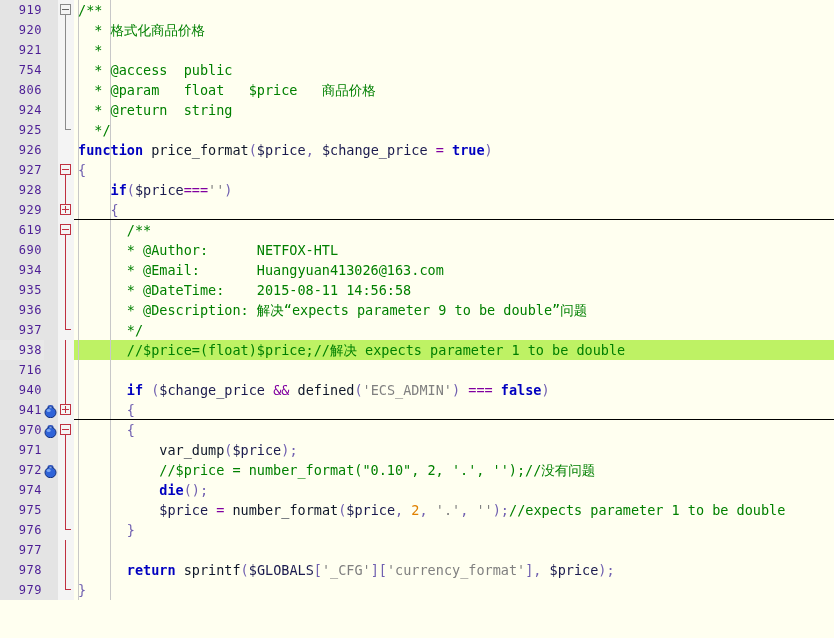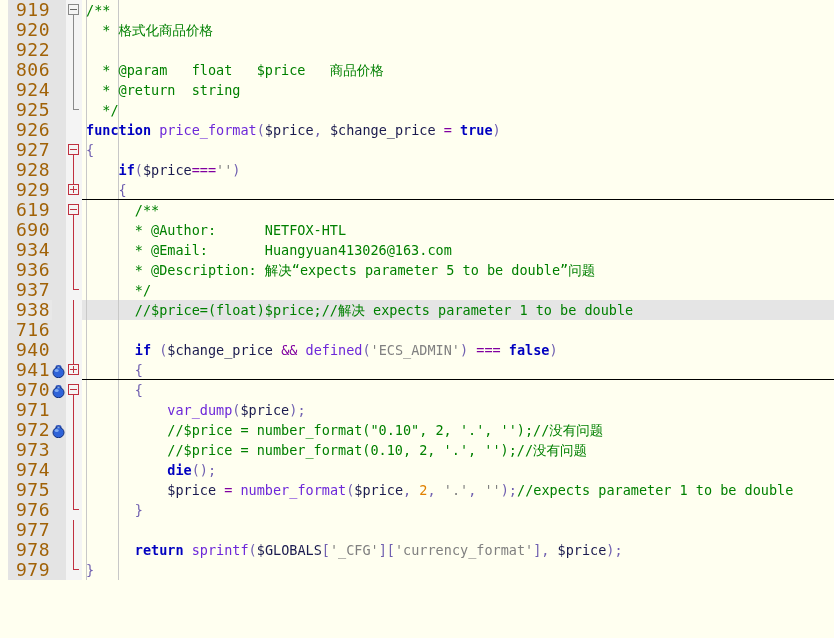--- a/index.html
+++ b/index.html
@@ -25,37 +25,36 @@
 
   .line {
     position: relative;
     height: 20px;
     line-height: 20px;
     display: flex;
     flex-direction: row;
     align-items: stretch;
     white-space: pre;
   }
-  .line.hl .code { background: #e5e5e5; }
+  .line.hl .code { background: #bef264; }
   .line.hl .gutter-num { background: #e8e8e8; }
 
   
   .gutter-num {
     width: 44px;
     min-width: 44px;
     background: #e4e4e4;
-    color: #a16207;
-    font-size: 18px;
+    color: #4c1d95;
+    font-size: 12px;
     text-align: right;
     padding-right: 2px;
     box-sizing: border-box;
     letter-spacing: 0.5px;
     font-family: "DejaVu Sans Mono", "Liberation Mono", monospace;
     position: relative;
-    margin-left: 8px;
   }
   .gutter-mark {
     width: 14px;
     min-width: 14px;
     background: #e4e4e4;
     position: relative;
   }
   .gutter-fold {
     width: 16px;
     min-width: 16px;
@@ -153,45 +152,47 @@
     top: 0; bottom: 0;
     width: 1px;
     background: #c8c8c8;
     z-index: 1;
   }
 
   
   .c-comment  { color: #008000; }
   .c-kw       { color: #0000c0; font-weight: bold; }
   .c-var      { color: #1a1a4e; }
-  .c-fn       { color: #6d28d9; }
+  .c-fn       { color: #0f172a; }
   .c-op       { color: #8000a0; }
   .c-str      { color: #808080; }
   .c-num      { color: #e08000; }
   .c-brace    { color: #7060b0; }
   .c-punct    { color: #7060b0; }
 </style>
 </head>
 <body>
 
 <div id="editor">
     <div class="line"><div class="gutter-num">919</div><div class="gutter-mark"></div><div class="gutter-fold"><span class="foldline gray half-bottom"></span><span class="foldbox gray"><span class="h"></span></span></div><div class="code"><span class="iguide" style="left:4px"></span><span class="iguide" style="left:36px"></span><span class="txt"><span class="c-comment">/**</span></span></div></div>
     <div class="line"><div class="gutter-num">920</div><div class="gutter-mark"></div><div class="gutter-fold"><span class="foldline gray"></span></div><div class="code"><span class="iguide" style="left:4px"></span><span class="iguide" style="left:36px"></span><span class="txt">  <span class="c-comment">* 格式化商品价格</span></span></div></div>
-    <div class="line"><div class="gutter-num">922</div><div class="gutter-mark"></div><div class="gutter-fold"><span class="foldline gray"></span></div><div class="code"><span class="iguide" style="left:4px"></span><span class="iguide" style="left:36px"></span></div></div>
+    <div class="line"><div class="gutter-num">921</div><div class="gutter-mark"></div><div class="gutter-fold"><span class="foldline gray"></span></div><div class="code"><span class="iguide" style="left:4px"></span><span class="iguide" style="left:36px"></span><span class="txt">  <span class="c-comment">*</span></span></div></div>
+    <div class="line"><div class="gutter-num">754</div><div class="gutter-mark"></div><div class="gutter-fold"><span class="foldline gray"></span></div><div class="code"><span class="iguide" style="left:4px"></span><span class="iguide" style="left:36px"></span><span class="txt">  <span class="c-comment">* @access  public</span></span></div></div>
     <div class="line"><div class="gutter-num">806</div><div class="gutter-mark"></div><div class="gutter-fold"><span class="foldline gray"></span></div><div class="code"><span class="iguide" style="left:4px"></span><span class="iguide" style="left:36px"></span><span class="txt">  <span class="c-comment">* @param   float   $price   商品价格</span></span></div></div>
     <div class="line"><div class="gutter-num">924</div><div class="gutter-mark"></div><div class="gutter-fold"><span class="foldline gray"></span></div><div class="code"><span class="iguide" style="left:4px"></span><span class="iguide" style="left:36px"></span><span class="txt">  <span class="c-comment">* @return  string</span></span></div></div>
     <div class="line"><div class="gutter-num">925</div><div class="gutter-mark"></div><div class="gutter-fold"><span class="foldline gray half-top"></span><span class="foldtick gray"></span></div><div class="code"><span class="iguide" style="left:4px"></span><span class="iguide" style="left:36px"></span><span class="txt">  <span class="c-comment">*/</span></span></div></div>
     <div class="line"><div class="gutter-num">926</div><div class="gutter-mark"></div><div class="gutter-fold"></div><div class="code"><span class="iguide" style="left:4px"></span><span class="iguide" style="left:36px"></span><span class="txt"><span class="c-kw">function</span> <span class="c-fn">price_format</span><span class="c-punct">(</span><span class="c-var">$price</span><span class="c-punct">,</span> <span class="c-var">$change_price</span> <span class="c-op">=</span> <span class="c-kw">true</span><span class="c-punct">)</span></span></div></div>
     <div class="line"><div class="gutter-num">927</div><div class="gutter-mark"></div><div class="gutter-fold"><span class="foldline half-bottom"></span><span class="foldbox"><span class="h"></span></span></div><div class="code"><span class="iguide" style="left:4px"></span><span class="iguide" style="left:36px"></span><span class="txt"><span class="c-brace">{</span></span></div></div>
     <div class="line"><div class="gutter-num">928</div><div class="gutter-mark"></div><div class="gutter-fold"><span class="foldline"></span></div><div class="code"><span class="iguide" style="left:4px"></span><span class="iguide" style="left:36px"></span><span class="txt">    <span class="c-kw">if</span><span class="c-punct">(</span><span class="c-var">$price</span><span class="c-op">===</span><span class="c-str">''</span><span class="c-punct">)</span></span></div></div>
     <div class="line sep-row"><div class="gutter-num">929</div><div class="gutter-mark"></div><div class="gutter-fold"><span class="foldline half-top"></span><span class="foldbox"><span class="h"></span><span class="v"></span></span></div><div class="code"><span class="iguide" style="left:4px"></span><span class="iguide" style="left:36px"></span><span class="txt">    <span class="c-brace">{</span></span><span class="foldsep"></span></div></div>
     <div class="line"><div class="gutter-num">619</div><div class="gutter-mark"></div><div class="gutter-fold"><span class="foldline half-bottom"></span><span class="foldbox"><span class="h"></span></span></div><div class="code"><span class="iguide" style="left:4px"></span><span class="iguide" style="left:36px"></span><span class="txt">      <span class="c-comment">/**</span></span></div></div>
     <div class="line"><div class="gutter-num">690</div><div class="gutter-mark"></div><div class="gutter-fold"><span class="foldline"></span></div><div class="code"><span class="iguide" style="left:4px"></span><span class="iguide" style="left:36px"></span><span class="txt">      <span class="c-comment">* @Author:      NETFOX-HTL</span></span></div></div>
     <div class="line"><div class="gutter-num">934</div><div class="gutter-mark"></div><div class="gutter-fold"><span class="foldline"></span></div><div class="code"><span class="iguide" style="left:4px"></span><span class="iguide" style="left:36px"></span><span class="txt">      <span class="c-comment">* @Email:       Huangyuan413026@163.com</span></span></div></div>
-    <div class="line"><div class="gutter-num">936</div><div class="gutter-mark"></div><div class="gutter-fold"><span class="foldline"></span></div><div class="code"><span class="iguide" style="left:4px"></span><span class="iguide" style="left:36px"></span><span class="txt">      <span class="c-comment">* @Description: 解决“expects parameter 5 to be double”问题</span></span></div></div>
+    <div class="line"><div class="gutter-num">935</div><div class="gutter-mark"></div><div class="gutter-fold"><span class="foldline"></span></div><div class="code"><span class="iguide" style="left:4px"></span><span class="iguide" style="left:36px"></span><span class="txt">      <span class="c-comment">* @DateTime:    2015-08-11 14:56:58</span></span></div></div>
+    <div class="line"><div class="gutter-num">936</div><div class="gutter-mark"></div><div class="gutter-fold"><span class="foldline"></span></div><div class="code"><span class="iguide" style="left:4px"></span><span class="iguide" style="left:36px"></span><span class="txt">      <span class="c-comment">* @Description: 解决“expects parameter 9 to be double”问题</span></span></div></div>
     <div class="line"><div class="gutter-num">937</div><div class="gutter-mark"></div><div class="gutter-fold"><span class="foldline half-top"></span><span class="foldtick"></span></div><div class="code"><span class="iguide" style="left:4px"></span><span class="iguide" style="left:36px"></span><span class="txt">      <span class="c-comment">*/</span></span></div></div>
     <div class="line hl"><div class="gutter-num">938</div><div class="gutter-mark"></div><div class="gutter-fold"><span class="foldline"></span></div><div class="code"><span class="iguide" style="left:4px"></span><span class="iguide" style="left:36px"></span><span class="txt">      <span class="c-comment">//$price=(float)$price;//解决 expects parameter 1 to be double</span></span></div></div>
     <div class="line"><div class="gutter-num">716</div><div class="gutter-mark"></div><div class="gutter-fold"><span class="foldline"></span></div><div class="code"><span class="iguide" style="left:4px"></span><span class="iguide" style="left:36px"></span><span class="txt"></span></div></div>
     <div class="line"><div class="gutter-num">940</div><div class="gutter-mark"></div><div class="gutter-fold"><span class="foldline"></span></div><div class="code"><span class="iguide" style="left:4px"></span><span class="iguide" style="left:36px"></span><span class="txt">      <span class="c-kw">if</span> <span class="c-punct">(</span><span class="c-var">$change_price</span> <span class="c-op">&amp;&amp;</span> <span class="c-fn">defined</span><span class="c-punct">(</span><span class="c-str">'ECS_ADMIN'</span><span class="c-punct">)</span> <span class="c-op">===</span> <span class="c-kw">false</span><span class="c-punct">)</span></span></div></div>
     <div class="line sep-row"><div class="gutter-num">941</div><div class="gutter-mark"><span class="bookmark"><svg viewBox="0 0 13 14" width="13" height="14">
             <ellipse cx="6.5" cy="3.5" rx="3" ry="2.4" fill="#2a4fb8"></ellipse>
             <ellipse cx="6.5" cy="8.5" rx="5.5" ry="5.2" fill="#2f63d8"></ellipse>
             <ellipse cx="6.5" cy="8.5" rx="5.5" ry="5.2" fill="none" stroke="#14307a" stroke-width="1"></ellipse>
             <ellipse cx="4.7" cy="6.6" rx="2" ry="1.5" fill="#8fb6f5" opacity="0.85"></ellipse>
             <ellipse cx="6.5" cy="3.4" rx="1.3" ry="0.9" fill="#9dc0f7" opacity="0.8"></ellipse>
@@ -204,20 +205,19 @@
             <ellipse cx="6.5" cy="3.4" rx="1.3" ry="0.9" fill="#9dc0f7" opacity="0.8"></ellipse>
           </svg></span></div><div class="gutter-fold"><span class="foldline half-bottom"></span><span class="foldbox"><span class="h"></span></span></div><div class="code"><span class="iguide" style="left:4px"></span><span class="iguide" style="left:36px"></span><span class="txt">      <span class="c-brace">{</span></span></div></div>
     <div class="line"><div class="gutter-num">971</div><div class="gutter-mark"></div><div class="gutter-fold"><span class="foldline"></span></div><div class="code"><span class="iguide" style="left:4px"></span><span class="iguide" style="left:36px"></span><span class="txt">          <span class="c-fn">var_dump</span><span class="c-punct">(</span><span class="c-var">$price</span><span class="c-punct">)</span><span class="c-punct">;</span></span></div></div>
     <div class="line"><div class="gutter-num">972</div><div class="gutter-mark"><span class="bookmark"><svg viewBox="0 0 13 14" width="13" height="14">
             <ellipse cx="6.5" cy="3.5" rx="3" ry="2.4" fill="#2a4fb8"></ellipse>
             <ellipse cx="6.5" cy="8.5" rx="5.5" ry="5.2" fill="#2f63d8"></ellipse>
             <ellipse cx="6.5" cy="8.5" rx="5.5" ry="5.2" fill="none" stroke="#14307a" stroke-width="1"></ellipse>
             <ellipse cx="4.7" cy="6.6" rx="2" ry="1.5" fill="#8fb6f5" opacity="0.85"></ellipse>
             <ellipse cx="6.5" cy="3.4" rx="1.3" ry="0.9" fill="#9dc0f7" opacity="0.8"></ellipse>
           </svg></span></div><div class="gutter-fold"><span class="foldline"></span></div><div class="code"><span class="iguide" style="left:4px"></span><span class="iguide" style="left:36px"></span><span class="txt">          <span class="c-comment">//$price = number_format("0.10", 2, '.', '');//没有问题</span></span></div></div>
-    <div class="line"><div class="gutter-num">973</div><div class="gutter-mark"></div><div class="gutter-fold"><span class="foldline"></span></div><div class="code"><span class="iguide" style="left:4px"></span><span class="iguide" style="left:36px"></span><span class="txt">          <span class="c-comment">//$price = number_format(0.10, 2, '.', '');//没有问题</span></span></div></div>
     <div class="line"><div class="gutter-num">974</div><div class="gutter-mark"></div><div class="gutter-fold"><span class="foldline"></span></div><div class="code"><span class="iguide" style="left:4px"></span><span class="iguide" style="left:36px"></span><span class="txt">          <span class="c-kw">die</span><span class="c-punct">(</span><span class="c-punct">)</span><span class="c-punct">;</span></span></div></div>
     <div class="line"><div class="gutter-num">975</div><div class="gutter-mark"></div><div class="gutter-fold"><span class="foldline"></span></div><div class="code"><span class="iguide" style="left:4px"></span><span class="iguide" style="left:36px"></span><span class="txt">          <span class="c-var">$price</span> <span class="c-op">=</span> <span class="c-fn">number_format</span><span class="c-punct">(</span><span class="c-var">$price</span><span class="c-punct">,</span> <span class="c-num">2</span><span class="c-punct">,</span> <span class="c-str">'.'</span><span class="c-punct">,</span> <span class="c-str">''</span><span class="c-punct">)</span><span class="c-punct">;</span><span class="c-comment">//expects parameter 1 to be double</span></span></div></div>
     <div class="line"><div class="gutter-num">976</div><div class="gutter-mark"></div><div class="gutter-fold"><span class="foldline half-top"></span><span class="foldtick"></span></div><div class="code"><span class="iguide" style="left:4px"></span><span class="iguide" style="left:36px"></span><span class="txt">      <span class="c-brace">}</span></span></div></div>
     <div class="line"><div class="gutter-num">977</div><div class="gutter-mark"></div><div class="gutter-fold"><span class="foldline"></span></div><div class="code"><span class="iguide" style="left:4px"></span><span class="iguide" style="left:36px"></span><span class="txt"></span></div></div>
     <div class="line"><div class="gutter-num">978</div><div class="gutter-mark"></div><div class="gutter-fold"><span class="foldline"></span></div><div class="code"><span class="iguide" style="left:4px"></span><span class="iguide" style="left:36px"></span><span class="txt">      <span class="c-kw">return</span> <span class="c-fn">sprintf</span><span class="c-punct">(</span><span class="c-var">$GLOBALS</span><span class="c-punct">[</span><span class="c-str">'_CFG'</span><span class="c-punct">]</span><span class="c-punct">[</span><span class="c-str">'currency_format'</span><span class="c-punct">]</span><span class="c-punct">,</span> <span class="c-var">$price</span><span class="c-punct">)</span><span class="c-punct">;</span></span></div></div>
     <div class="line"><div class="gutter-num">979</div><div class="gutter-mark"></div><div class="gutter-fold"><span class="foldline half-top"></span><span class="foldtick"></span></div><div class="code"><span class="iguide" style="left:4px"></span><span class="iguide" style="left:36px"></span><span class="txt"><span class="c-brace">}</span></span></div></div>
   </div>
 
 </body></html>

